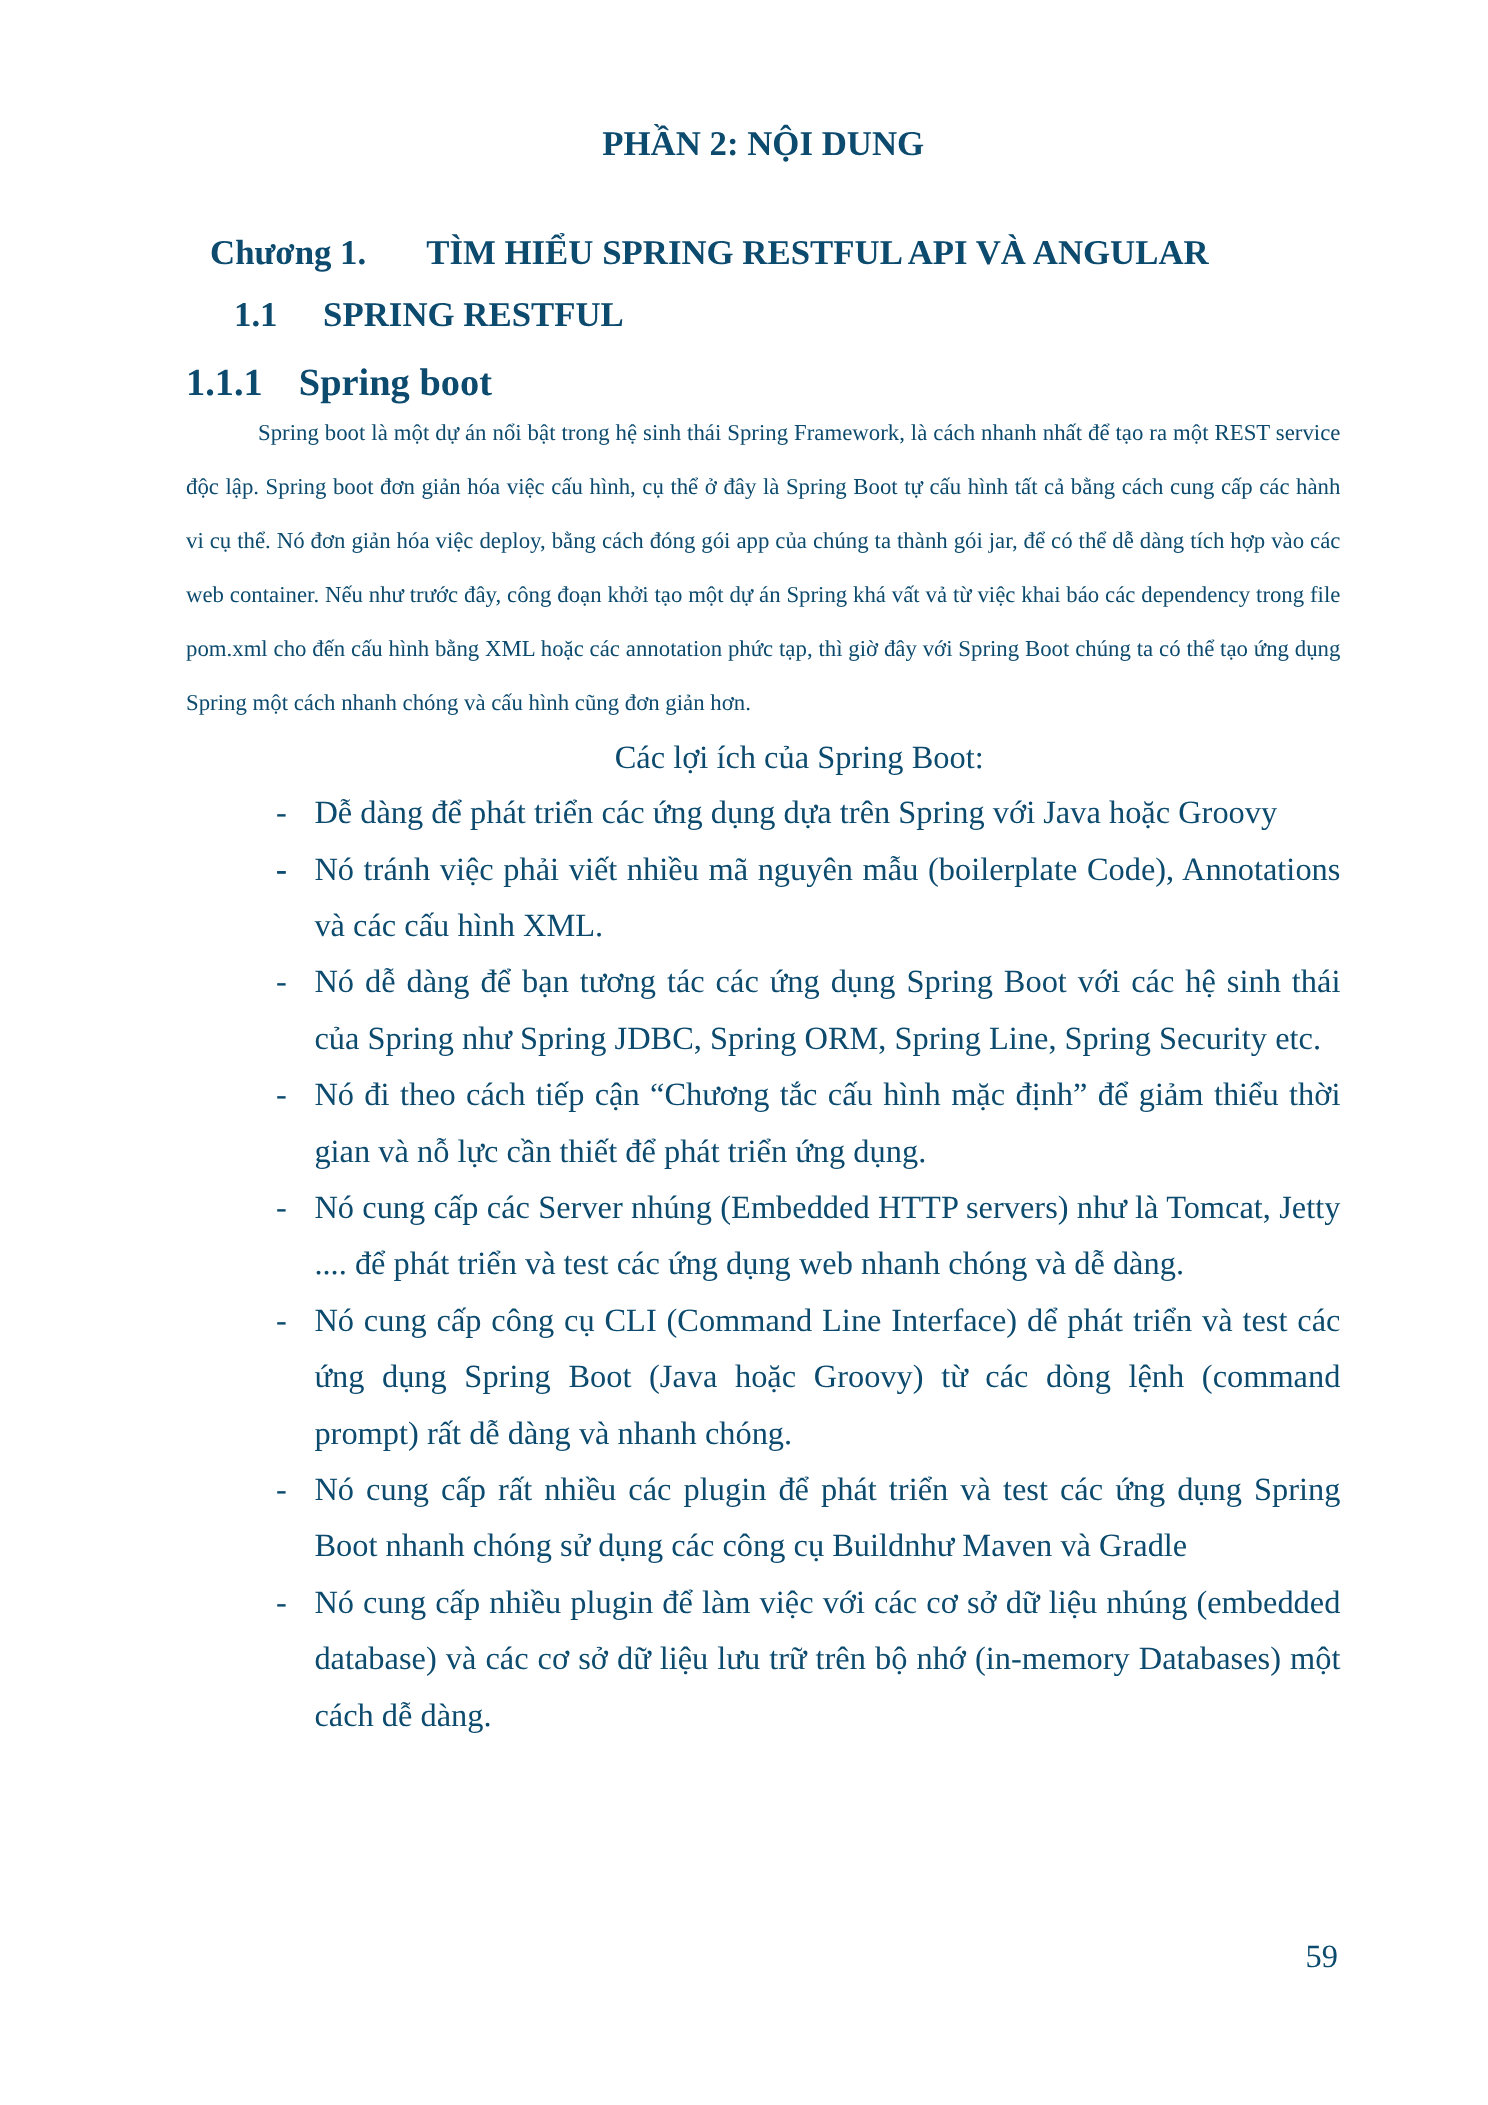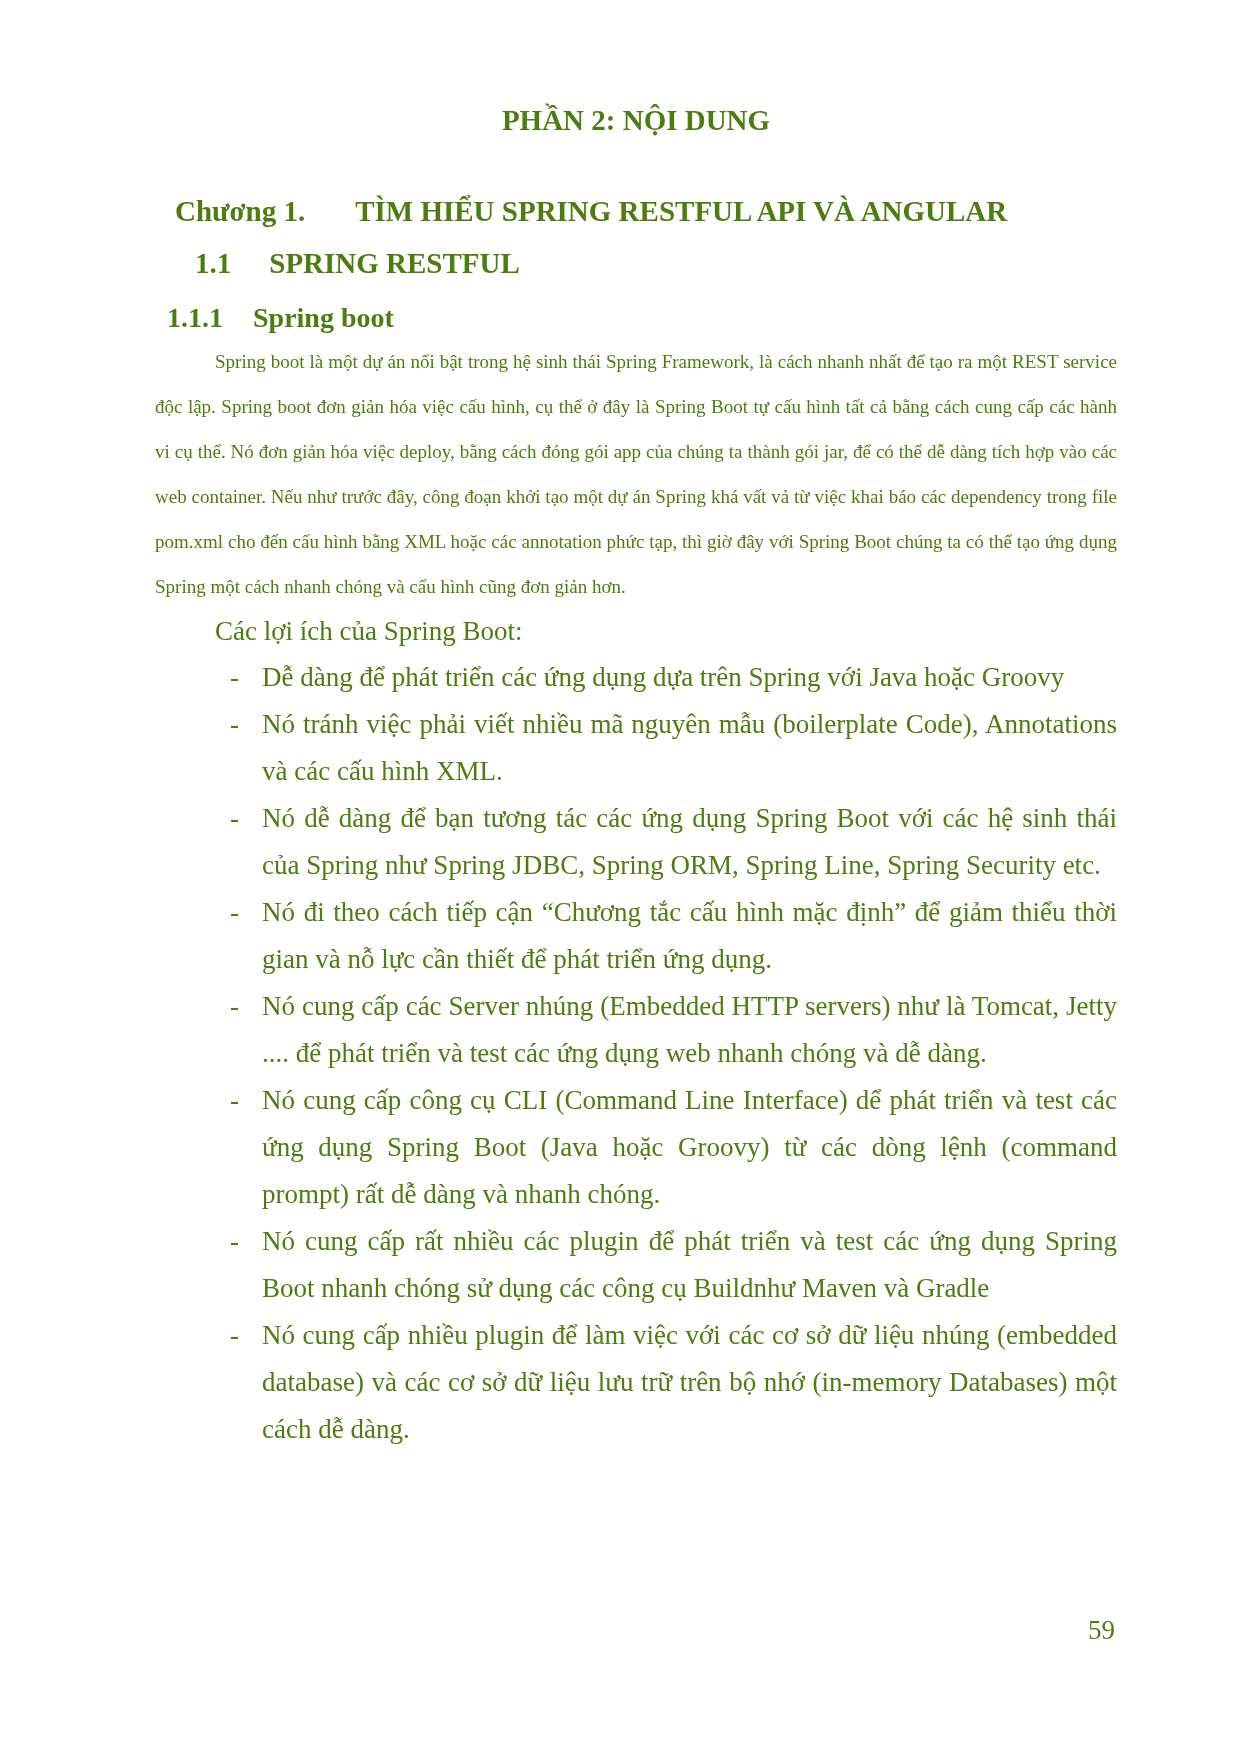--- a/index.html
+++ b/index.html
@@ -1,21 +1,21 @@
 <!DOCTYPE html>
 <html lang="vi"><head>
 <meta charset="utf-8">
 <style>
   html, body { margin: 0; padding: 0; background: #ffffff; }
   .page {
     position: relative;
     width: 1240px;
     height: 1754px;
     background: #ffffff;
-    color: #4d7c0f;
+    color: #0c4a6e;
     font-family: "Liberation Serif", serif;
     overflow: hidden;
   }
   .content {
     position: absolute;
     left: 155px;
     top: 98px;
     width: 962px;
   }
   .doc-title {
@@ -36,37 +36,37 @@
     margin-top: 10px;
     font-weight: bold;
     font-size: 29px;
     line-height: 42px;
     padding-left: 40px;
   }
   .section .sec-num { margin-right: 38px; }
   .subsection {
     margin-top: 13px;
     font-weight: bold;
-    font-size: 28px;
+    font-size: 32px;
     line-height: 42px;
-    margin-left: 12px;
   }
   .subsection .sub-num { margin-right: 30px; }
   .para {
     margin: 0;
     font-size: 19px;
     line-height: 45px;
     text-align: justify;
     text-indent: 60px;
   }
   .list-intro {
     margin: 0;
     font-size: 27px;
     line-height: 45px;
     text-indent: 60px;
+    text-align: center;
   }
   .benefits { margin: 0; }
   .benefit-item {
     position: relative;
     padding-left: 107px;
     font-size: 27px;
     line-height: 47px;
     text-align: justify;
   }
   .benefit-item .dash {

